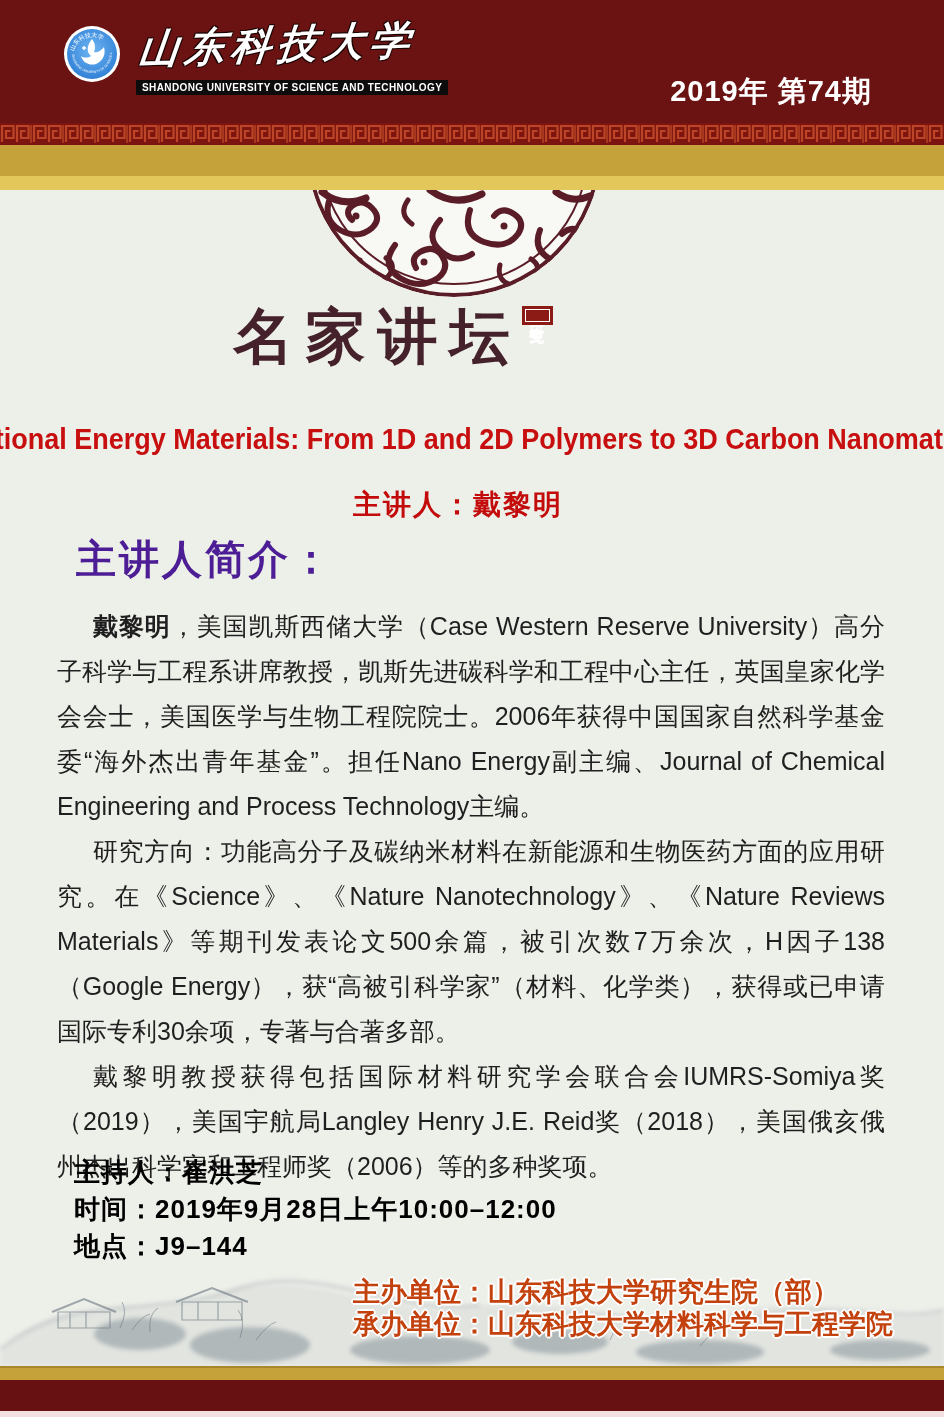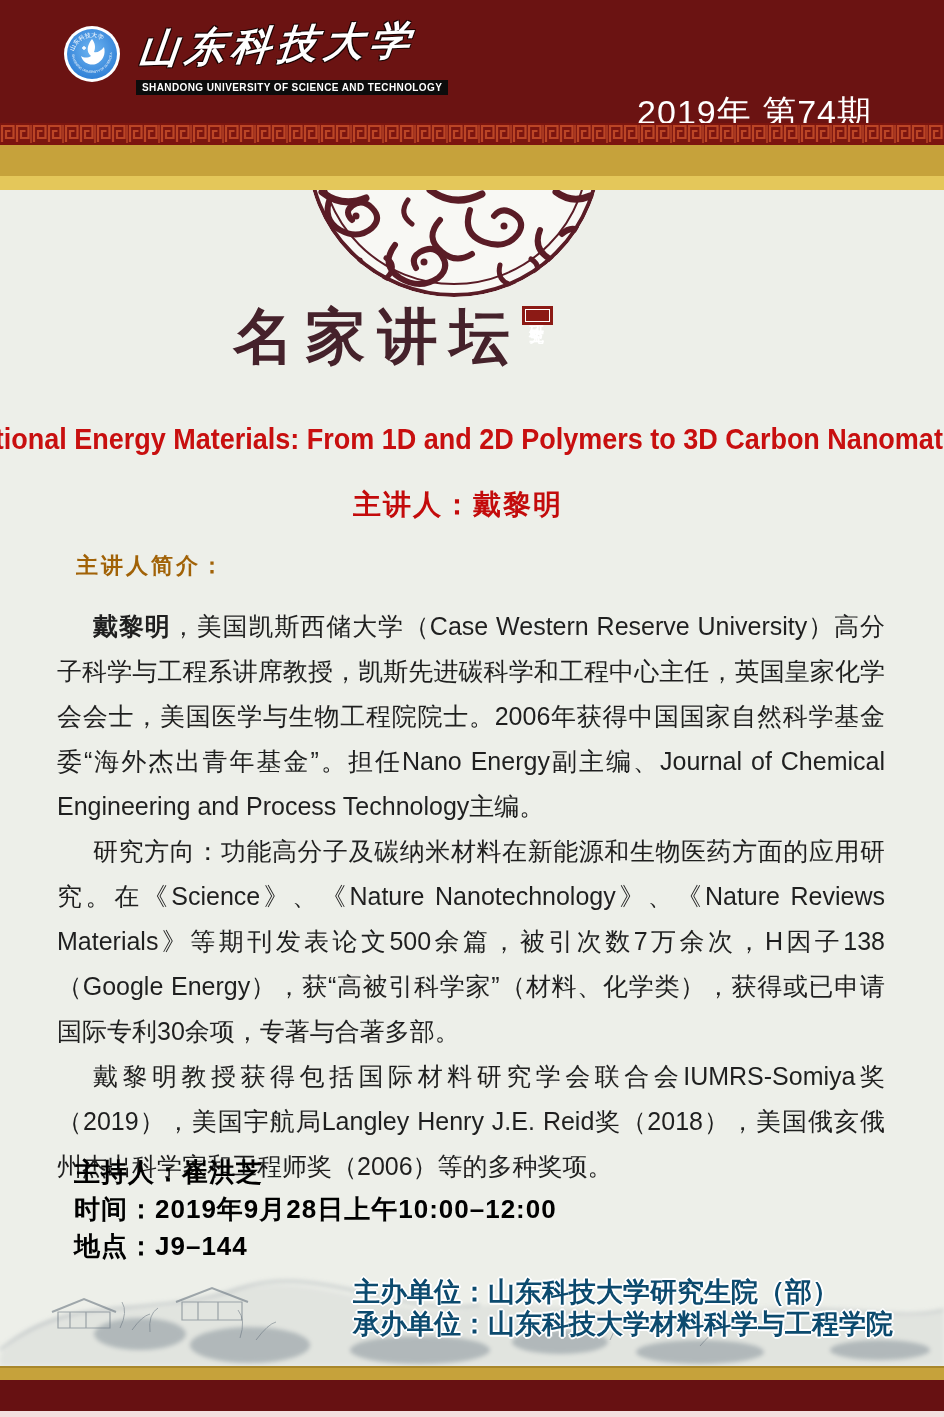--- a/index.html
+++ b/index.html
@@ -17,22 +17,22 @@
     font-family:"DejaVu Serif", serif; font-style:italic; font-weight:bold;
     font-size:40px; color:#fff; letter-spacing:6px; white-space:nowrap;
     transform:skewX(-8deg) rotate(-2deg); transform-origin:left bottom;
     text-shadow:1px 1px 0 #1a0505, -1px -1px 0 #1a0505, 1px -1px 0 #1a0505, -1px 1px 0 #1a0505;
   }
   .uni-en{
     display:inline-block; margin-top:3px; background:#0c0c0c; color:#fff;
     font-size:10px; font-weight:bold; letter-spacing:0.4px; padding:2px 6px; white-space:nowrap;
   }
   .issue{
-    position:absolute; right:72px; top:90px; color:#fff; font-weight:normal;
-    font-size:34px; letter-spacing:1px; white-space:nowrap;
+    position:absolute; right:72px; top:72px; color:#fff; font-weight:bold;
+    font-size:29px; letter-spacing:1px; white-space:nowrap;
   }
   
   .meander{ position:absolute; left:0; top:123px; width:944px; height:22px; line-height:0; }
   .gold{ position:absolute; left:0; top:145px; width:944px; height:31px; background:#c6a23b; }
   .gold-light{ position:absolute; left:0; top:176px; width:944px; height:14px; background:#e4c75a; }
   
   .ornament{ position:absolute; left:0; top:190px; width:944px; height:112px; line-height:0; }
   
   .banner-row{
     position:absolute; left:0; top:304px; width:786px;
@@ -52,41 +52,41 @@
   .title-en-row{ position:absolute; left:0; top:422px; width:944px; display:flex; justify-content:center; }
   .title-en{
     color:#c80f0f; font-weight:bold; font-size:30px; white-space:nowrap;
     transform:scaleX(0.9); transform-origin:center;
   }
   .speaker{
     position:absolute; left:0; top:486px; width:916px; text-align:center;
     color:#c30b0b; font-weight:bold; font-size:28px; letter-spacing:2px;
   }
   .intro-heading{
-    position:absolute; left:76px; top:551px;
-    color:#a16207; font-weight:bold; font-size:22px; letter-spacing:3px;
+    position:absolute; left:76px; top:532px;
+    color:#4c1d95; font-weight:bold; font-size:40px; letter-spacing:3px;
   }
   
   .bodytext{
     position:absolute; left:57px; top:604px; width:828px;
     font-size:25px; line-height:45px; color:#1f1f1f; text-align:justify;
   }
   .bodytext p{ text-indent:36px; }
   .bodytext .lead{ font-weight:bold; }
   
   .info{
     position:absolute; left:74px; top:1154px;
     color:#000000; font-weight:bold; font-size:26px; line-height:37px; letter-spacing:1px;
   }
   
   .painting{ position:absolute; left:0; top:1250px; width:944px; height:116px; line-height:0; }
   
   .orgs{
     position:absolute; left:353px; top:1276px;
-    color:#0c4a6e; font-weight:bold; font-size:27px; line-height:32px; white-space:nowrap;
+    color:#c2410c; font-weight:bold; font-size:27px; line-height:32px; white-space:nowrap;
     text-shadow:-2px 0 0 #fff, 2px 0 0 #fff, 0 -2px 0 #fff, 0 2px 0 #fff,
                 -1px -1px 0 #fff, 1px 1px 0 #fff, -1px 1px 0 #fff, 1px -1px 0 #fff;
   }
   
   .bot-gold{ position:absolute; left:0; top:1366px; width:944px; height:14px; background:#c6a23b; border-top:2px solid #a8872c; }
   .bot-maroon{ position:absolute; left:0; top:1380px; width:944px; height:31px; background:#671112; }
   .bot-pink{ position:absolute; left:0; top:1411px; width:944px; height:6px; background:#f3dfdf; }
 </style>
 </head>
 <body>

